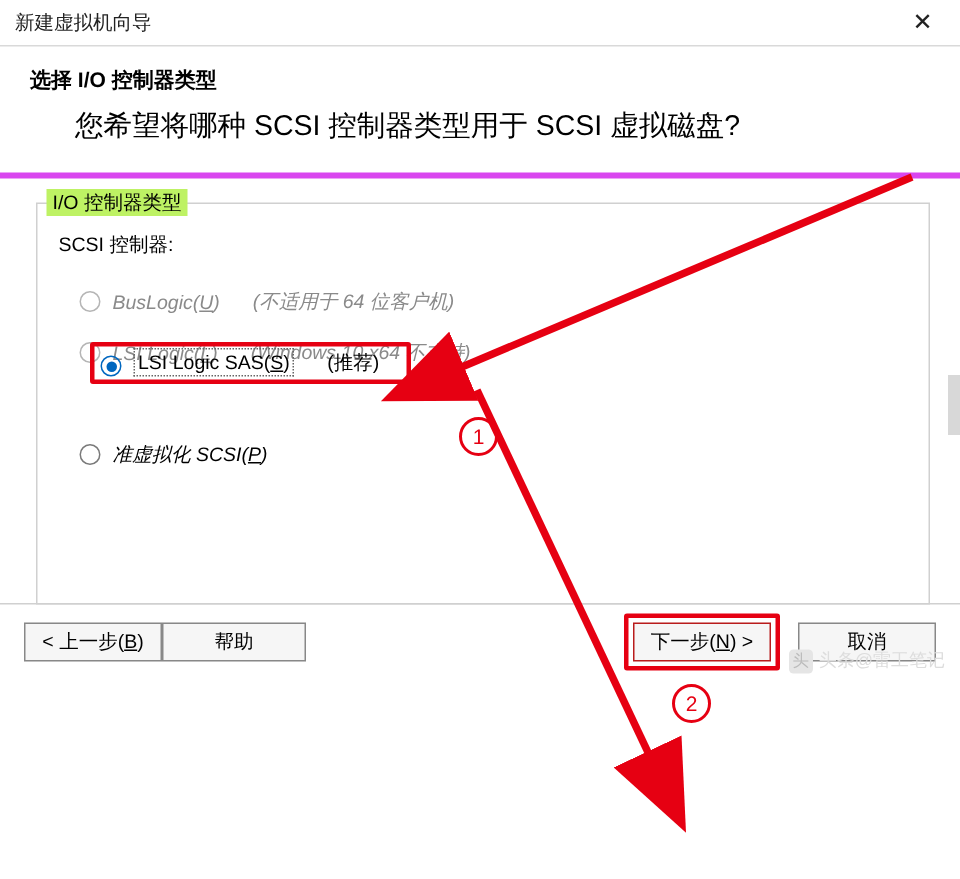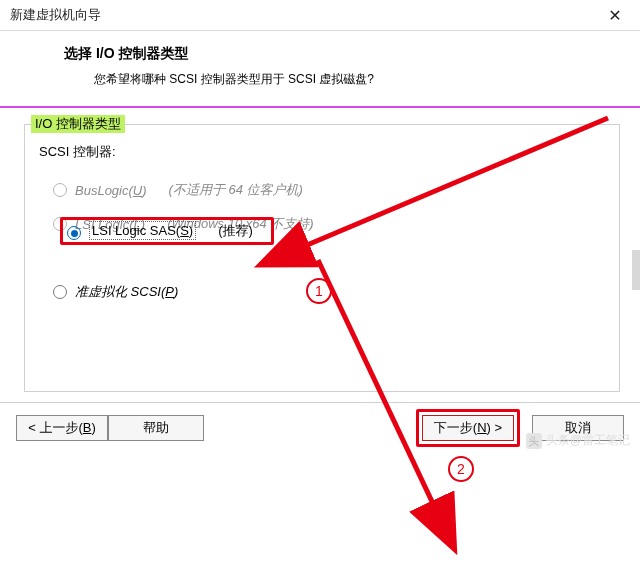--- a/index.html
+++ b/index.html
@@ -39,31 +39,31 @@
     width: 30px;
     text-align: center;
     cursor: pointer;
   }
 
   .header-sep {
     border-top: 1px solid #d9d9d9;
   }
 
   .header-area {
-    padding: 14px 24px 18px 68px;
-    border-bottom: 2px solid #d946ef;
+    padding: 14px 24px 18px 24px;
+    border-bottom: 4px solid #d946ef;
   }
   .heading {
     font-weight: bold;
     font-size: 14px;
     margin-bottom: 8px;
     margin-left: -4px;
   }
   .subheading {
-    font-size: 12px;
+    font-size: 19px;
     color: #000;
     margin-left: 26px;
   }
 
   .body-area {
     position: relative;
     padding: 16px 20px 0 24px;
     height: 380px;
     box-sizing: border-box;
   }

